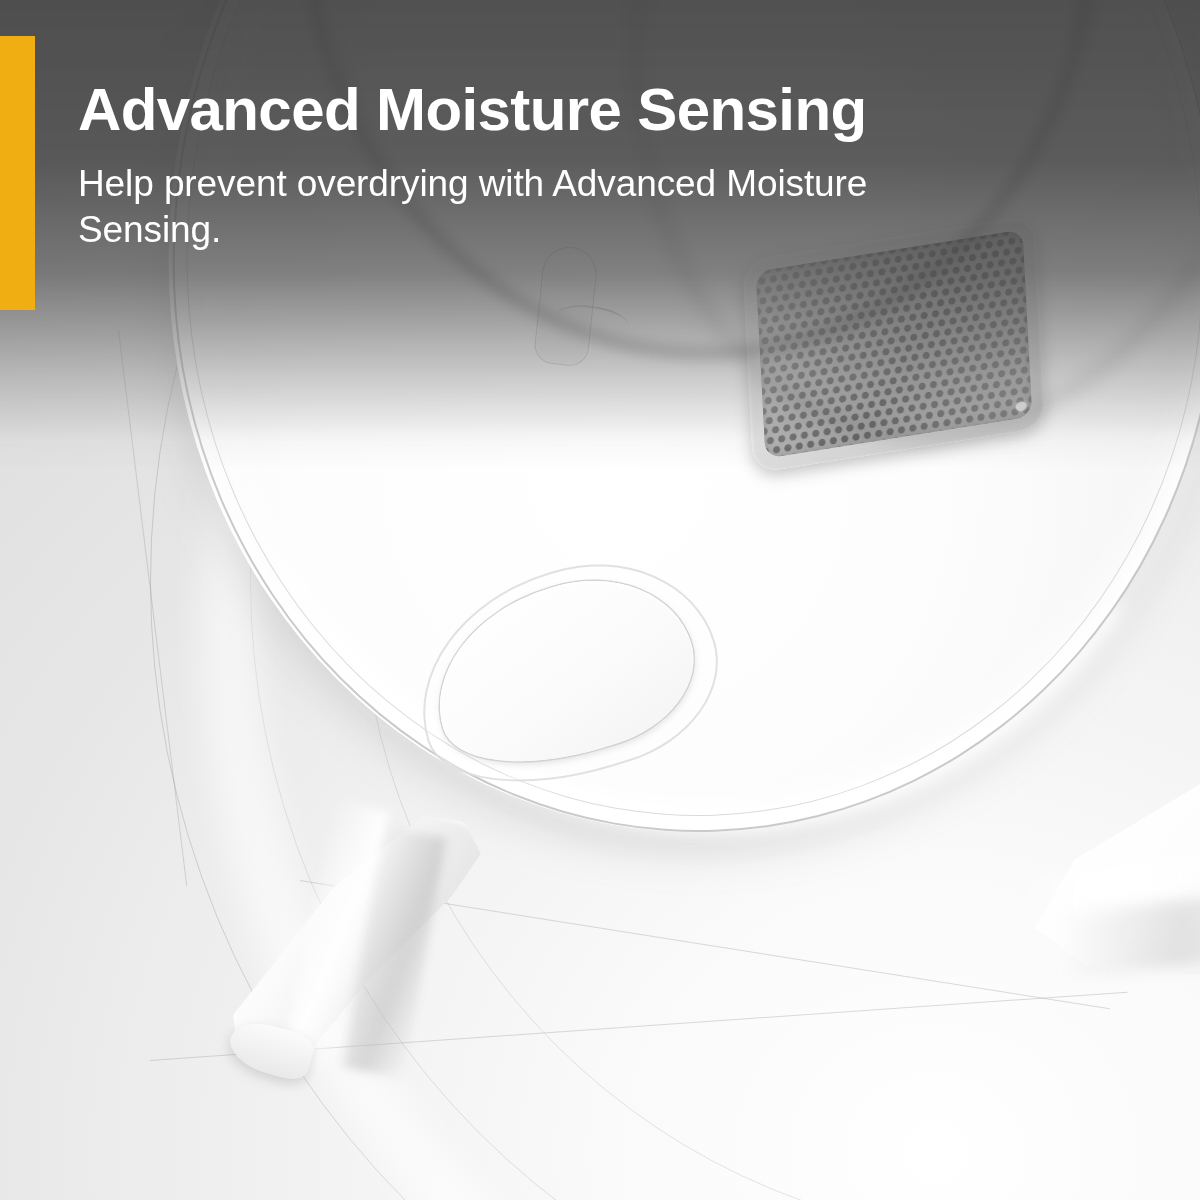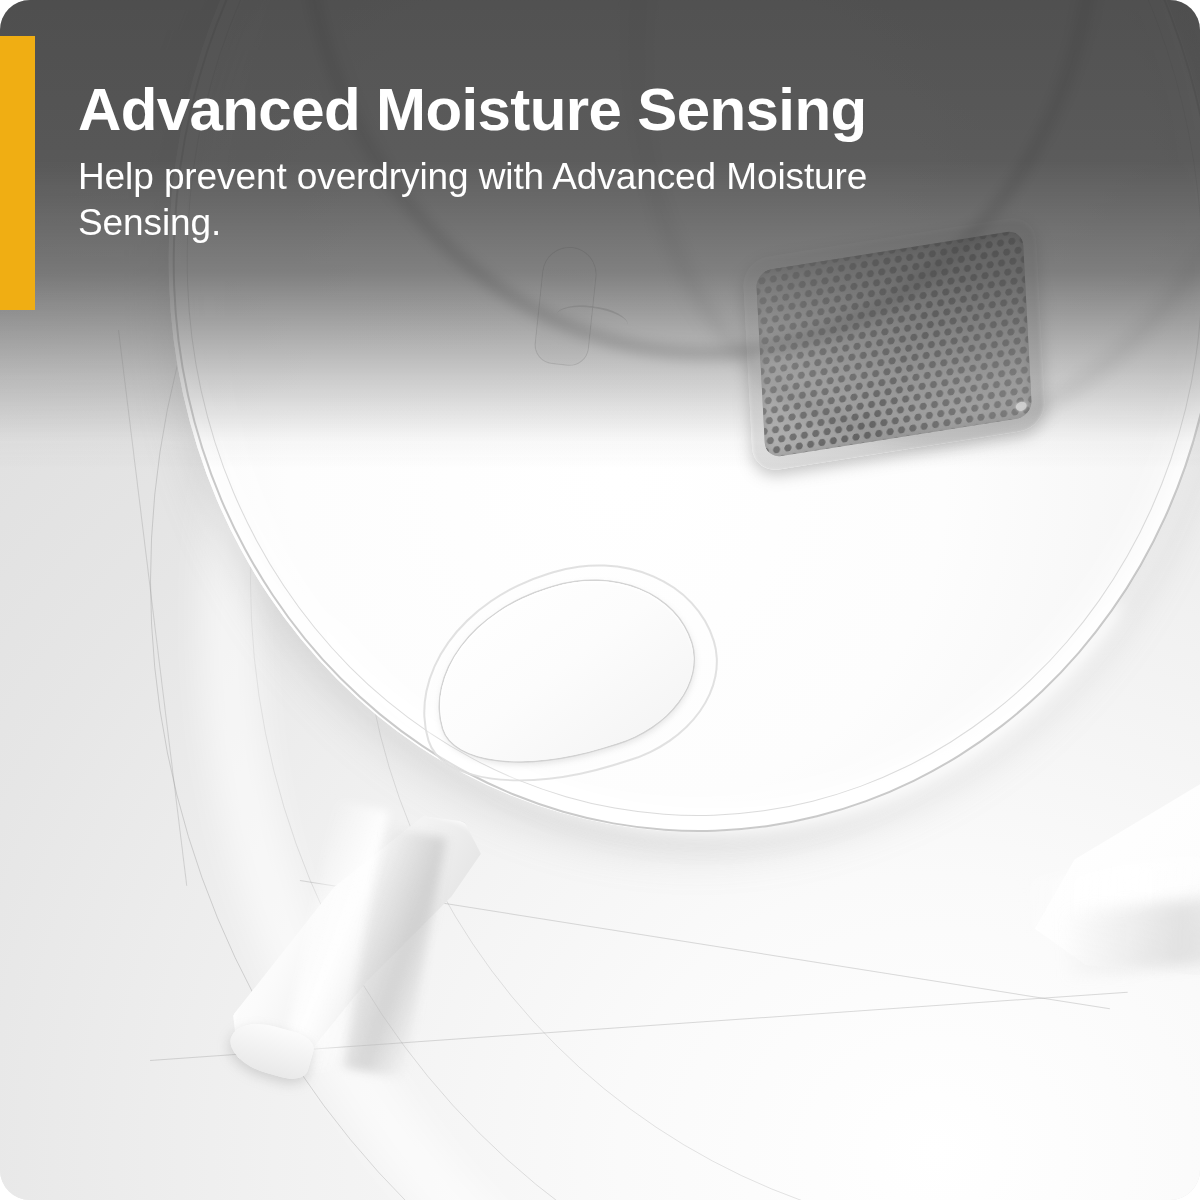--- a/index.html
+++ b/index.html
@@ -8,21 +8,20 @@
     background: #ffffff;
   }
 
   #stage {
     position: relative;
     width: 1200px;
     height: 1200px;
     overflow: hidden;
     font-family: "Liberation Sans", sans-serif;
     background: #e8e8e8;
-    border-radius: 30px;
   }
 
   
 
   .photo {
     position: absolute;
     inset: 0;
     overflow: hidden;
   }
 
@@ -401,21 +400,21 @@
   .headline {
     margin: 0;
     font-size: 60px;
     line-height: 1.06;
     font-weight: 700;
     color: #ffffff;
     letter-spacing: -0.6px;
     white-space: nowrap;
   }
   .subhead {
-    margin: 12px 0 0 0;
+    margin: 19px 0 0 0;
     font-size: 37px;
     line-height: 1.26;
     font-weight: 400;
     color: #ffffff;
     letter-spacing: -0.1px;
     max-width: 800px;
   }
 </style>
 </head>
 <body>

